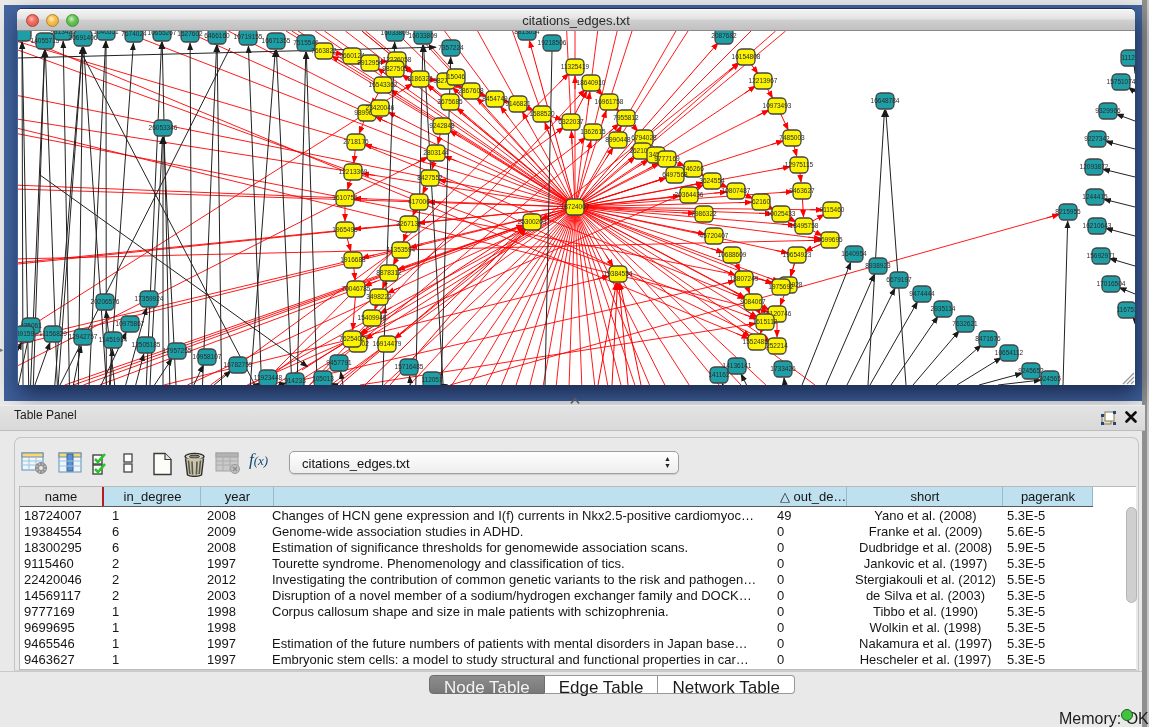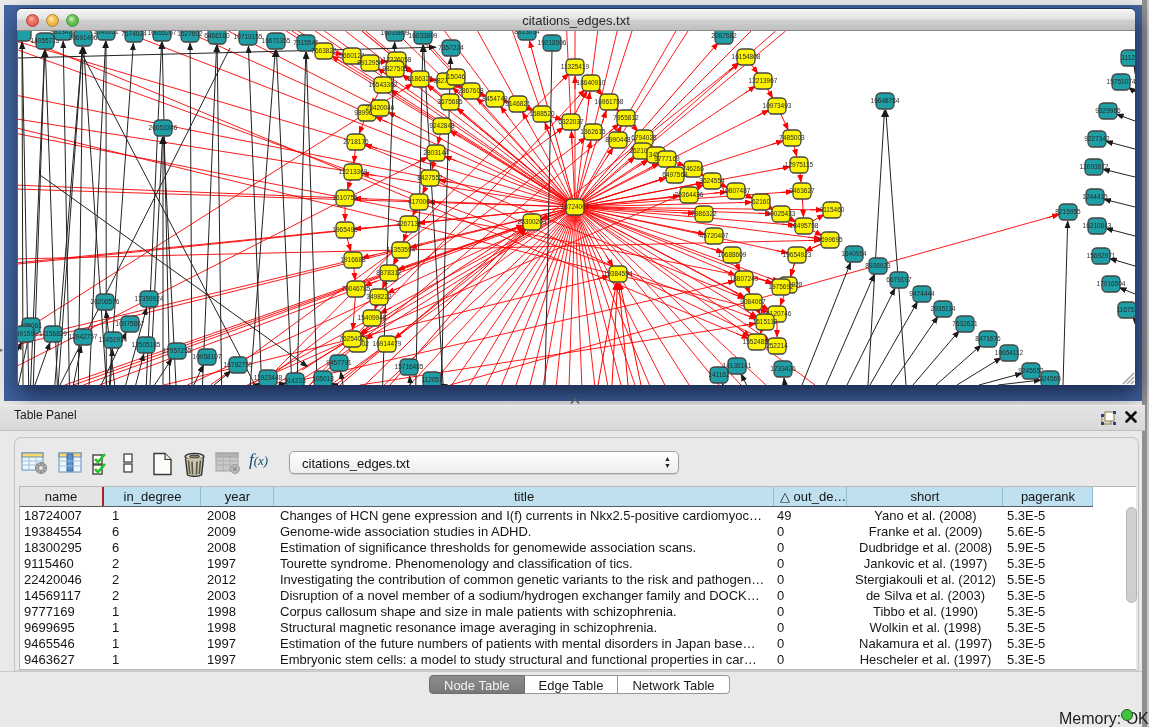--- a/index.html
+++ b/index.html
@@ -27,25 +27,25 @@
 #tblwrap{position:absolute;left:4px;top:48px;width:1117px;height:184px;background:#fff;border:1px solid #b9b9b9;border-right:none}
 #thead{position:absolute;left:0;top:0;width:1073px;height:20px;background:#bfe0ef;border-bottom:1px solid #5a5a5a}
 #thead .th{position:absolute;top:0;height:19px;font-size:13px;color:#161616;text-align:center;padding-top:2px;border-right:1px solid #92bccf;white-space:nowrap;overflow:hidden}
 #thead .g{background:#e4e4e4;border-right:2px solid #b91c1c}
 #tbody{position:absolute;left:0;top:20px;width:1117px}
 .tr{position:relative;width:1073px;height:16px;font-size:13px;color:#151515;white-space:nowrap}
 .tr div{position:absolute;top:0.5px;overflow:hidden}
 .c0{left:4px;width:78px}
 .c1{left:92px;width:82px}
 .c2{left:187px;width:64px}
-.c3{left:260px;width:492px}
+.c3{left:252px;width:492px}
 .c4{left:757px;width:66px}
 .c5{left:828px;width:155px;text-align:center}
 .c6{left:987px;width:84px}
-#tabs{position:absolute;left:429px;top:675px;height:19px;display:flex;font-size:13px}
+#tabs{position:absolute;left:429px;top:675px;height:19px;display:flex;font-size:17px}
 #tabs .tab{height:19px;padding:2px 14px 0 14px;background:#fff;border:1px solid #989898;border-left:none;color:#1a1a1a}
 #tabs .tab.first{border-left:1px solid #989898;border-radius:4px 0 0 4px;background:linear-gradient(180deg,#8d8d8d,#787878);color:#f4f4f4;border-color:#6e6e6e}
 #tabs .tab.last{border-radius:0 4px 4px 0}
 #statusline{position:absolute;left:0;top:671px;width:1142px;height:1px;background:#c9c9c9}
 #mem{position:absolute;left:1059px;top:710px;font-size:16px;color:#1c1c1c}
 #memdot{position:absolute;left:1121px;top:709px;width:12px;height:12px;border-radius:50%;background:#3fc43f;border:1.5px solid #27571f}
 svg{display:block}
 </style></head>
 <body>
 <div id="stage">
@@ -774,21 +774,20 @@
     <div class="ticon" style="left:234px;top:12px;position:absolute;font-family:'Liberation Serif',serif;font-style:italic;font-weight:normal;font-size:17px;color:#0c4a6e">f<span style="font-size:13px">(x)</span></div>
     <div id="combo">
       <div class="txt">citations_edges.txt</div>
       <div class="arr">▲<br>▼</div>
     </div>
     <div id="tblwrap">
       <div id="thead">
         <div class="th g" style="left:0;width:84px">name</div>
         <div class="th" style="left:85px;width:96px">in_degree</div>
         <div class="th" style="left:182px;width:72px">year</div>
-        <div class="th" style="left:255px;width:499px">title</div>
         <div class="th" style="left:755px;width:72px;text-align:left;padding-left:5px">△ out_de…</div>
         <div class="th" style="left:828px;width:155px">short</div>
         <div class="th" style="left:984px;width:89px;border-right:1px solid #8fb9cc">pagerank</div>
       </div>
       <div id="tbody">
           <div class="tr">
             <div class="c0">18724007</div>
             <div class="c1">1</div>
             <div class="c2">2008</div>
             <div class="c3">Changes of HCN gene expression and I(f) currents in Nkx2.5-positive cardiomyoc…</div>
@@ -847,21 +846,20 @@
             <div class="c2">1998</div>
             <div class="c3">Corpus callosum shape and size in male patients with schizophrenia.</div>
             <div class="c4">0</div>
             <div class="c5">Tibbo et al. (1990)</div>
             <div class="c6">5.3E-5</div>
           </div>
           <div class="tr">
             <div class="c0">9699695</div>
             <div class="c1">1</div>
             <div class="c2">1998</div>
-            <div class="c3">Structural magnetic resonance image averaging in schizophrenia.</div>
             <div class="c4">0</div>
             <div class="c5">Wolkin et al. (1998)</div>
             <div class="c6">5.3E-5</div>
           </div>
           <div class="tr">
             <div class="c0">9465546</div>
             <div class="c1">1</div>
             <div class="c2">1997</div>
             <div class="c3">Estimation of the future numbers of patients with mental disorders in Japan base…</div>
             <div class="c4">0</div>

